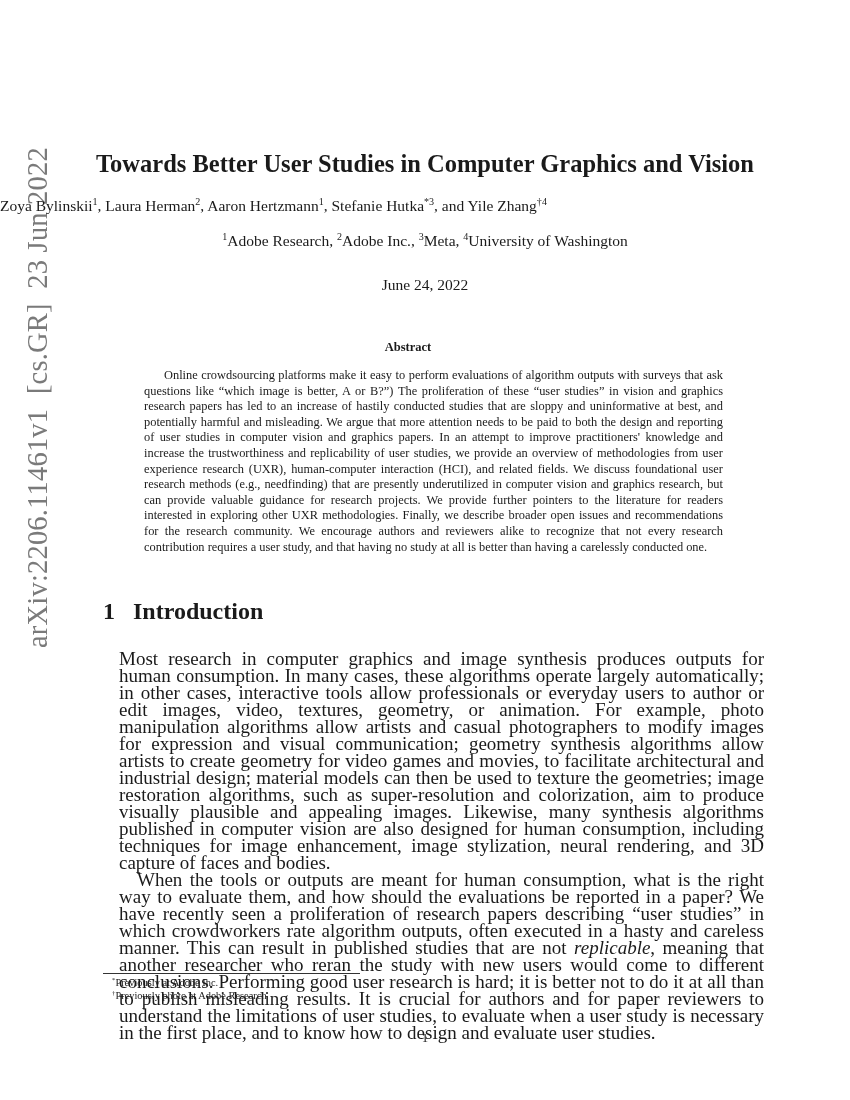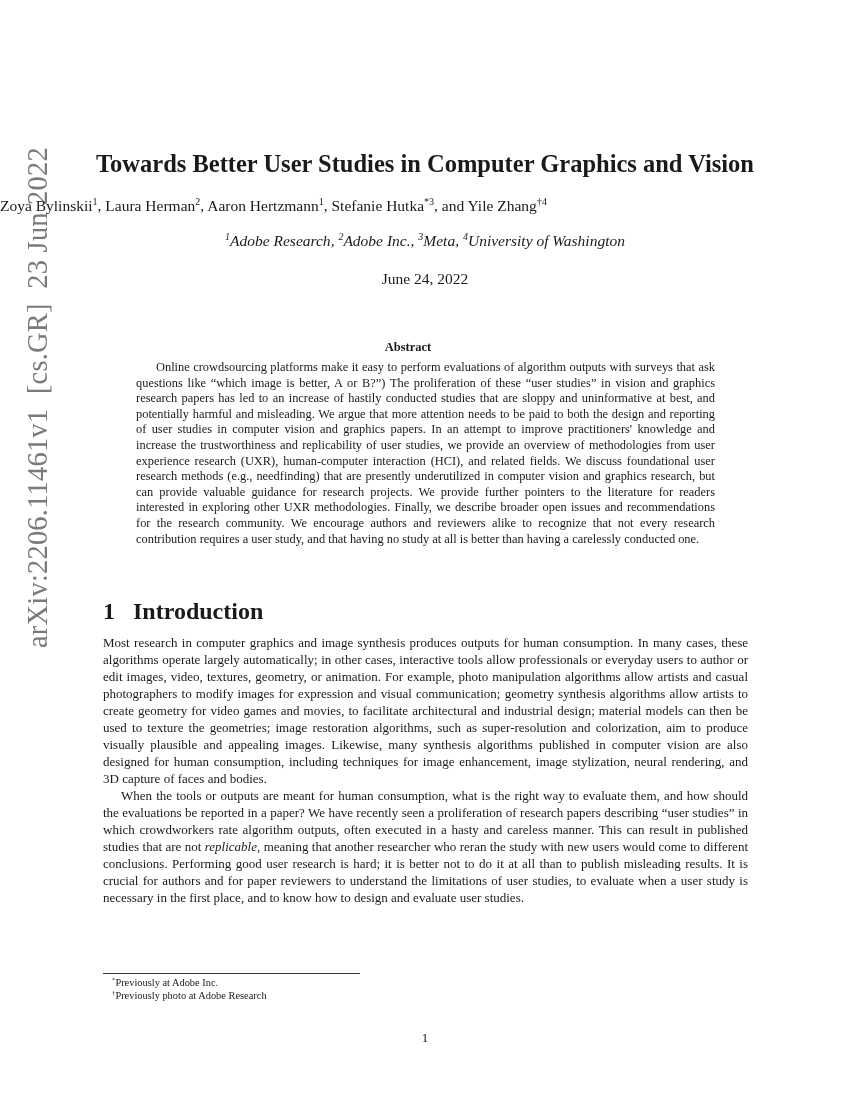--- a/index.html
+++ b/index.html
@@ -18,45 +18,45 @@
   .title {
     position: absolute; left: 0; width: 850px; top: 150px; text-align: center;
     font-family: "Liberation Serif", serif; font-size: 24.5px; color: #1a1a1a; font-weight: bold;
   }
   .authors {
     position: absolute; left: 0; width: 850px; top: 197px; text-align: left;
     font-family: "Liberation Serif", serif; font-size: 15.5px;
   }
   .affil {
     position: absolute; left: 0; width: 850px; top: 232px; text-align: center;
-    font-family: "Liberation Serif", serif; font-size: 15.5px; font-style: italic;
+    font-family: "Liberation Serif", serif; font-size: 15.5px;
   }
   .date {
-    position: absolute; left: 0; width: 850px; top: 270px; text-align: center;
+    position: absolute; left: 0; width: 850px; top: 276px; text-align: center;
     font-family: "Liberation Serif", serif; font-size: 15.5px;
   }
   sup { font-size: 0.65em; vertical-align: 0.55em; line-height: 0; }
   .abstract-head {
     position: absolute; left: 0; width: 816px; top: 340px; text-align: center;
     font-family: "Liberation Serif", serif; font-weight: bold; font-size: 12.5px;
   }
   .abstract {
     position: absolute; left: 136px; width: 579px; top: 360px;
     font-family: "Liberation Serif", serif; font-size: 12.4px; line-height: 15.6px;
-    text-align: justify; text-indent: 20px; margin: 0;
+    text-align: justify; text-indent: 20px; margin: 8px;
   }
   .section-head {
     position: absolute; left: 103px; top: 598px;
     font-family: Liberation Serif, serif; font-weight: bold; font-size: 24px;
   }
   .section-head .num { display: inline-block; width: 30px; }
   .body {
     position: absolute; left: 103px; width: 645px; top: 634px;
-    font-family: "Liberation Serif", serif; font-size: 13px; line-height: 17px;
-    text-align: justify; margin: 0;
+    font-family: "Liberation Serif", serif; font-size: 19px; line-height: 17px;
+    text-align: justify; margin: 16px;
   }
   .body p { margin: 0; }
   .body p.indent { text-indent: 18px; }
   .footnote-rule {
     position: absolute; left: 103px; top: 973px; width: 257px; height: 0;
     border-top: 1px solid #333;
   }
   .footnotes {
     position: absolute; left: 112px; top: 976px;
     font-family: "Liberation Serif", serif; font-size: 10.4px; line-height: 13px;

